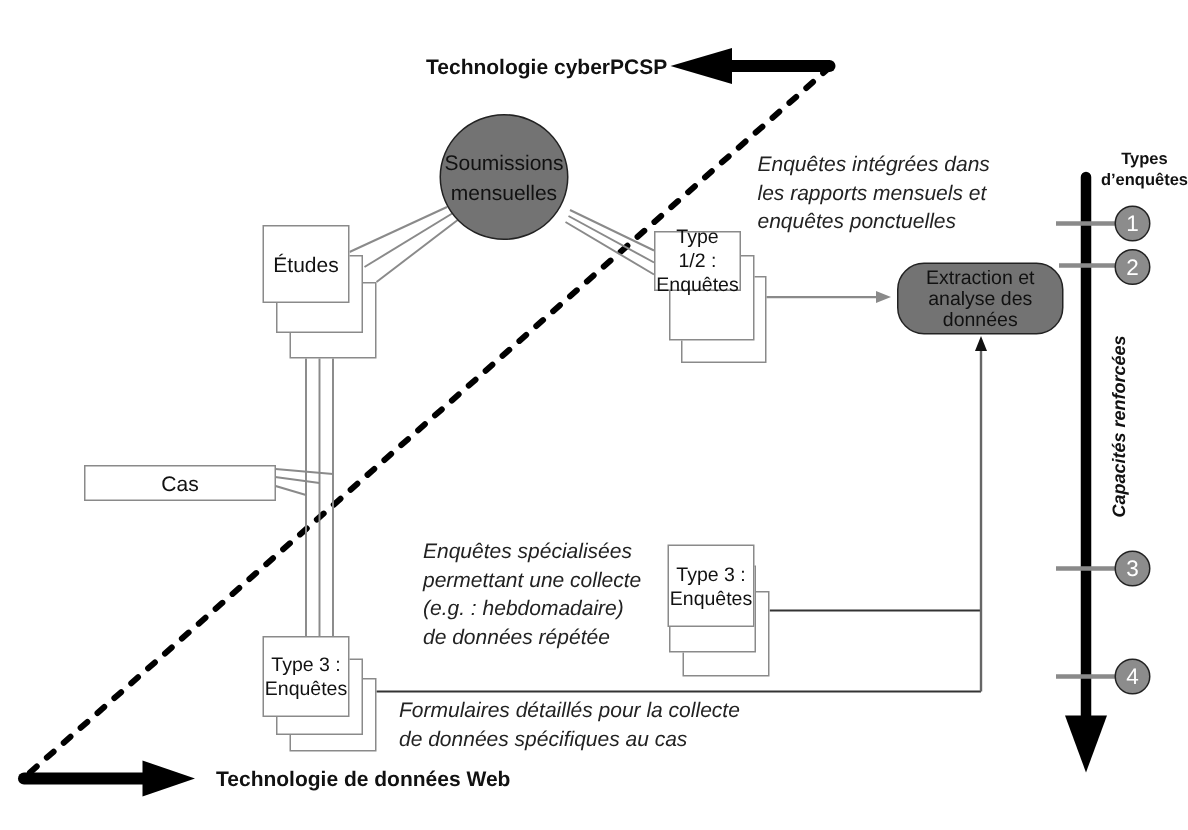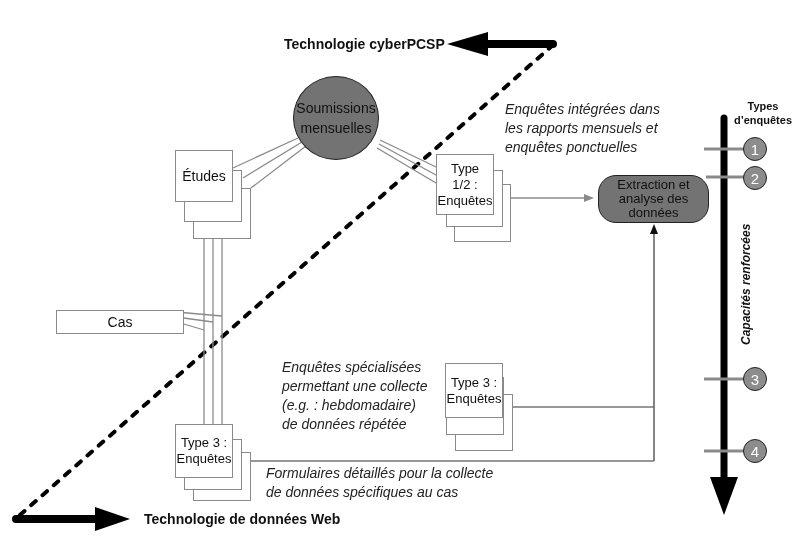--- a/index.html
+++ b/index.html
@@ -95,21 +95,21 @@
 <div class="card node" style="left:175px; top:150px; width:58px; height:52px;">
   <span class="box-text" style="font-size:14px;">Études</span>
 </div>
 
 <div class="card node" style="left:56px; top:310px; width:128px; height:24px;">
   <span class="box-text" style="font-size:14px;">Cas</span>
 </div>
 
 <div class="card" style="left:454px; top:184px; width:57px; height:58px;"></div>
 <div class="card" style="left:446px; top:170px; width:57px; height:57px;"></div>
-<div class="card node" style="left:436px; top:154px; width:58px; height:61px;">
+<div class="card node" style="left:436px; top:154px; width:58px; height:40px;">
   <div class="box-text">
     <div>Type</div>
     <div>1/2 :</div>
     <div>Enquêtes</div>
   </div>
 </div>
 
 <div class="node" style="left:598px; top:175px; width:111px; height:48px; border:1.4px solid #222; border-radius:18px; background:#737373;">
   <div class="box-text" style="line-height:14px;">
     <div>Extraction et</div>

